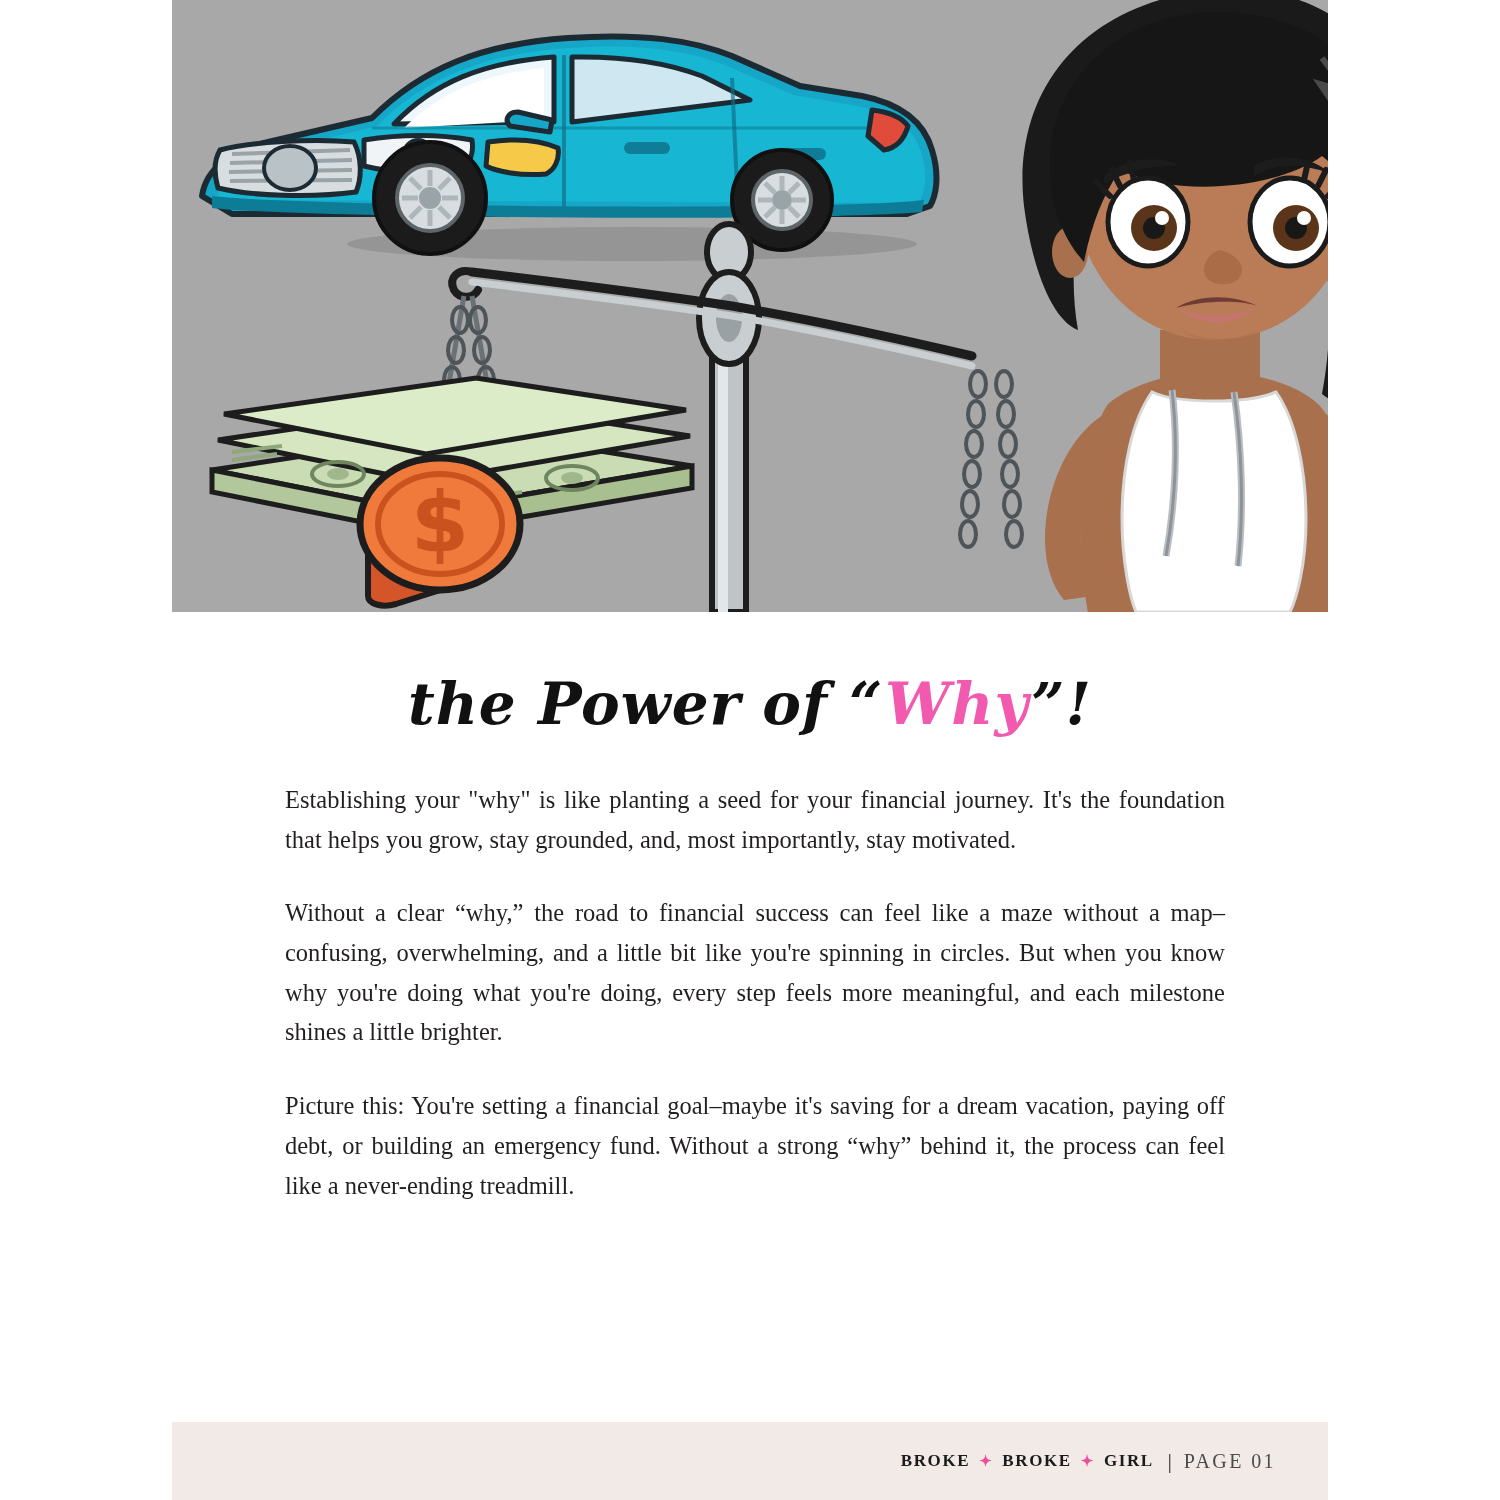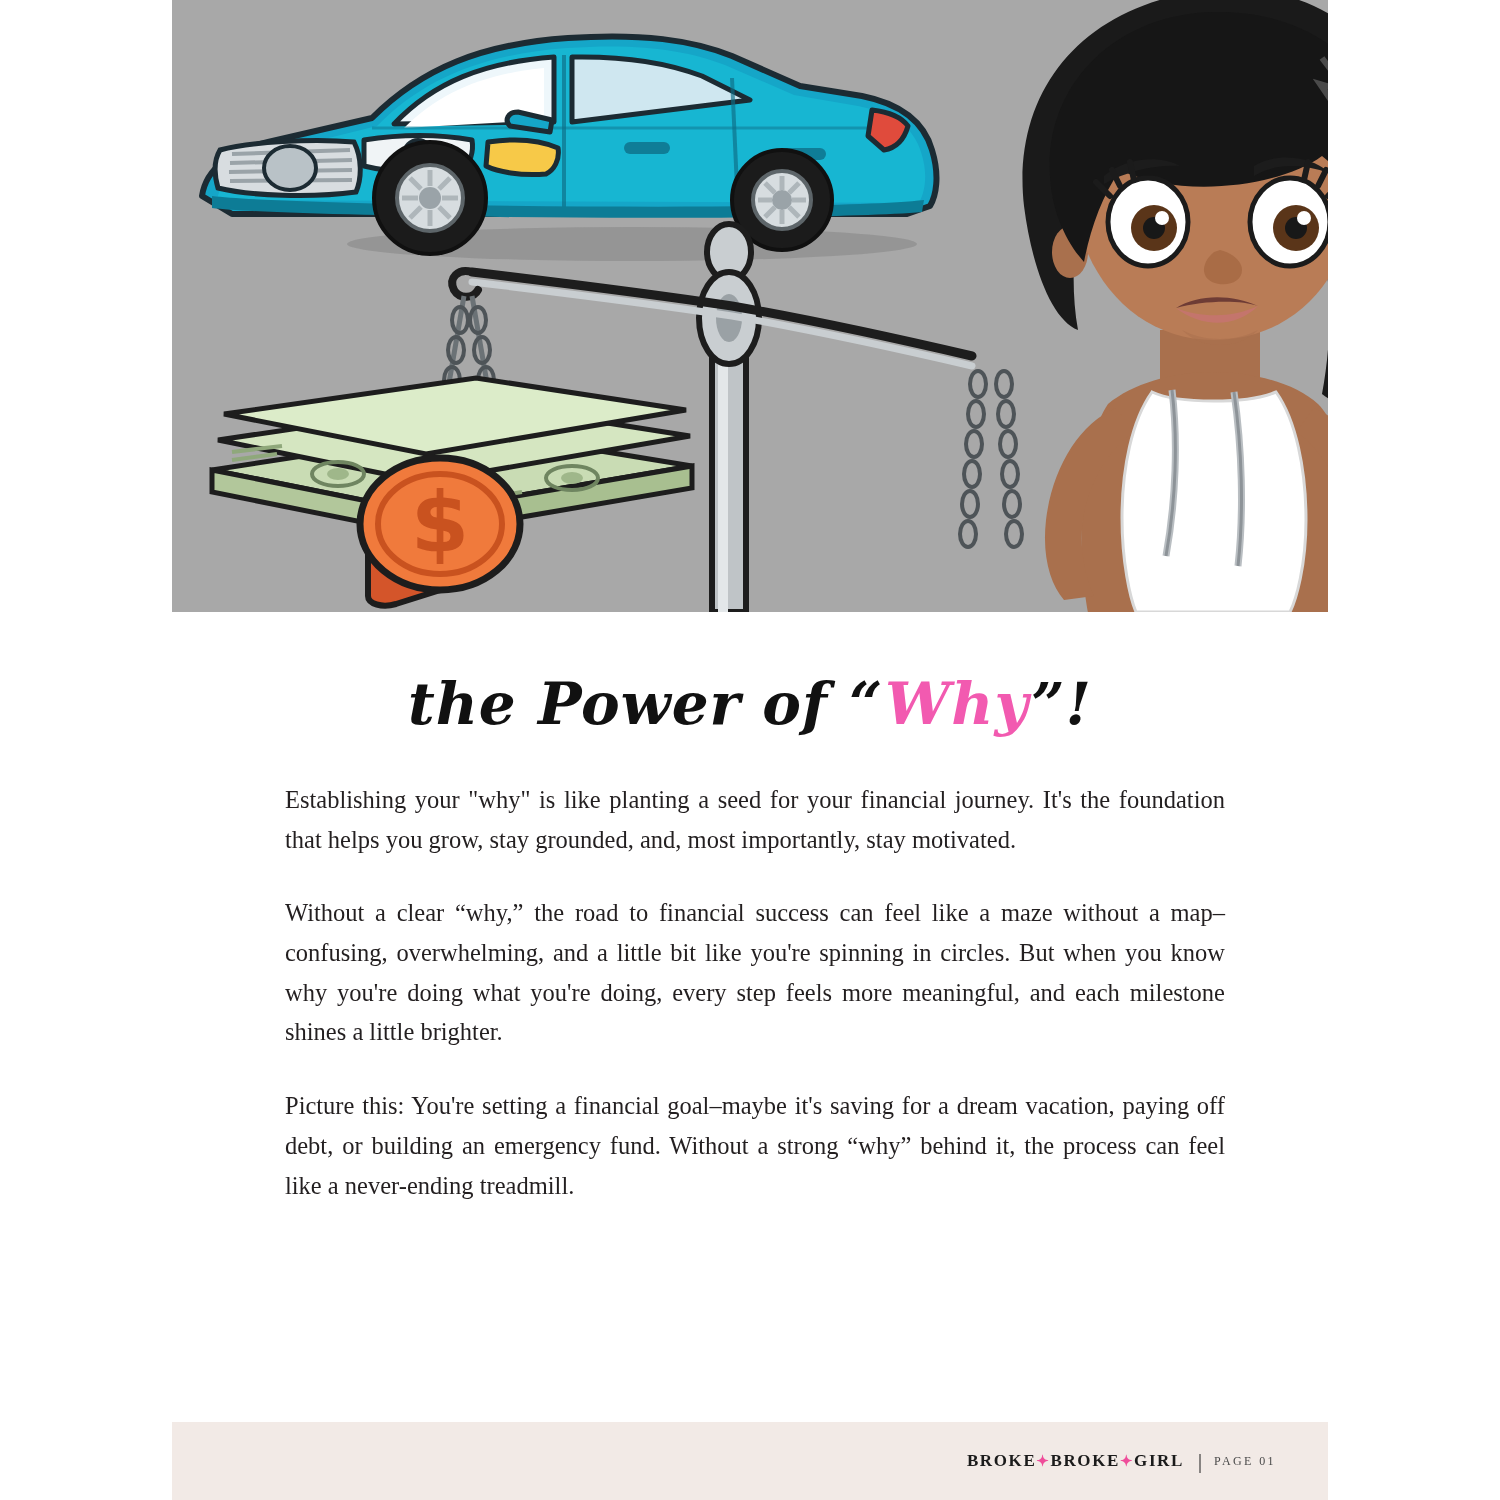--- a/index.html
+++ b/index.html
@@ -82,30 +82,31 @@
     box-sizing: border-box;
   }
   .brand {
     font-family: "Liberation Serif", serif;
     font-size: 17px;
     letter-spacing: 1.6px;
     font-weight: bold;
     color: #1b1b1b;
     display: flex;
     align-items: center;
+    gap: 9px;
   }
   .brand .spark { color: #ef4d9a; font-size: 15px; }
   .divider {
     margin: 0 12px 0 14px;
     color: #1b1b1b;
     font-size: 20px;
   }
   .pagenum {
     font-family: "Liberation Serif", serif;
-    font-size: 12px;
+    font-size: 20px;
     letter-spacing: 2.4px;
     color: #4a4a4a;
   }
 </style>
 </head>
 <body>
 
 <div class="page">
 
   <div class="hero">

